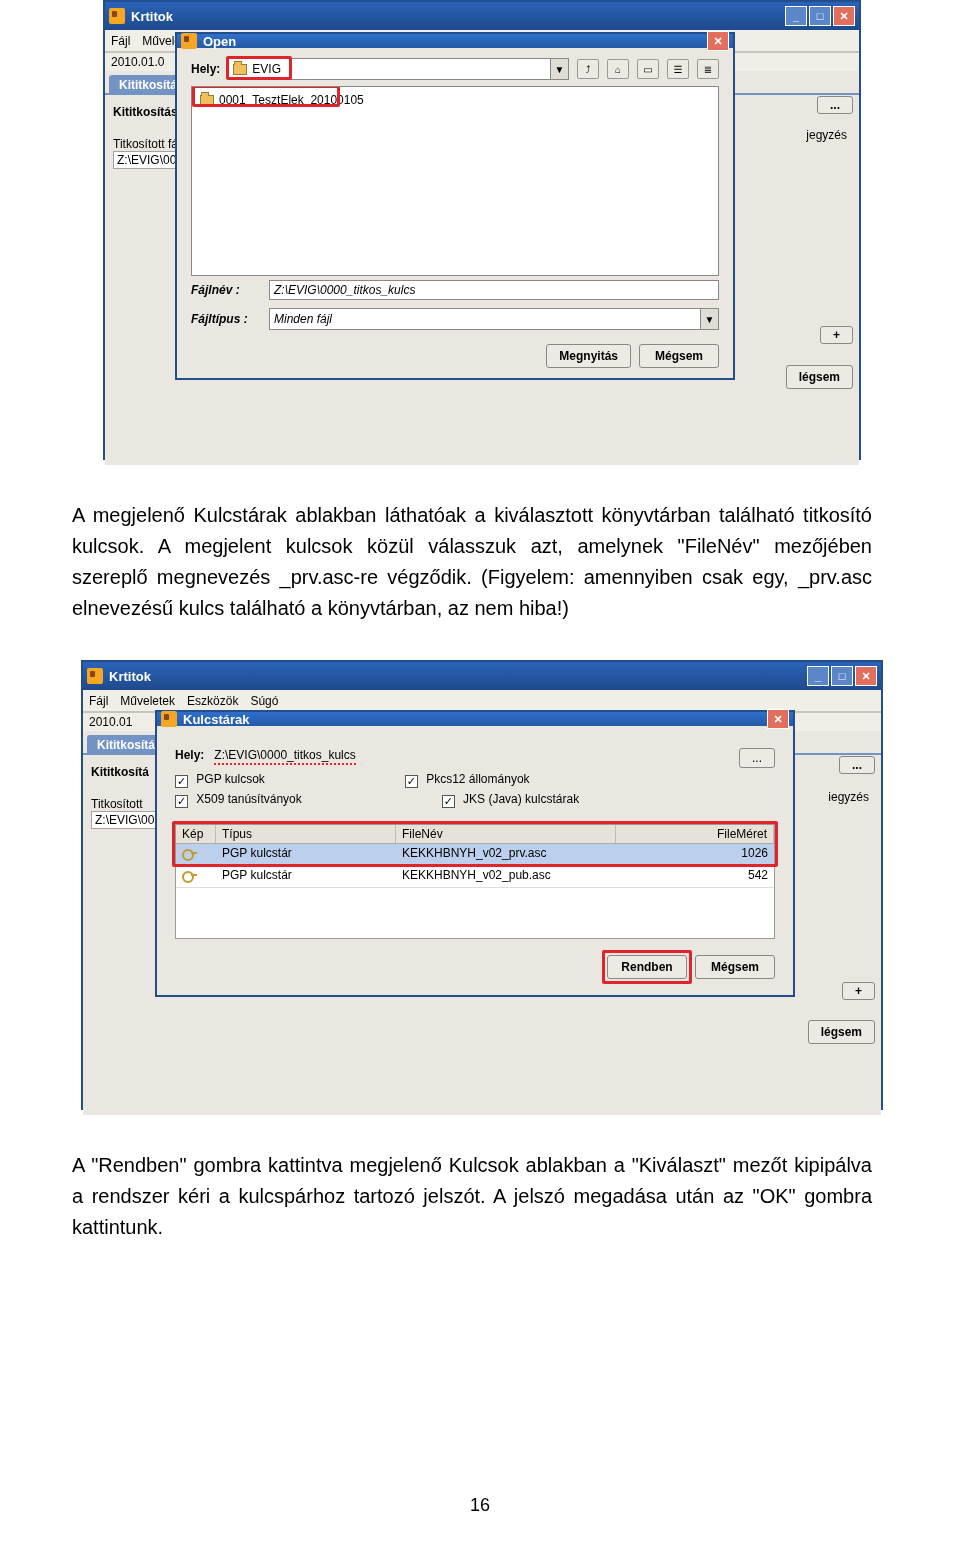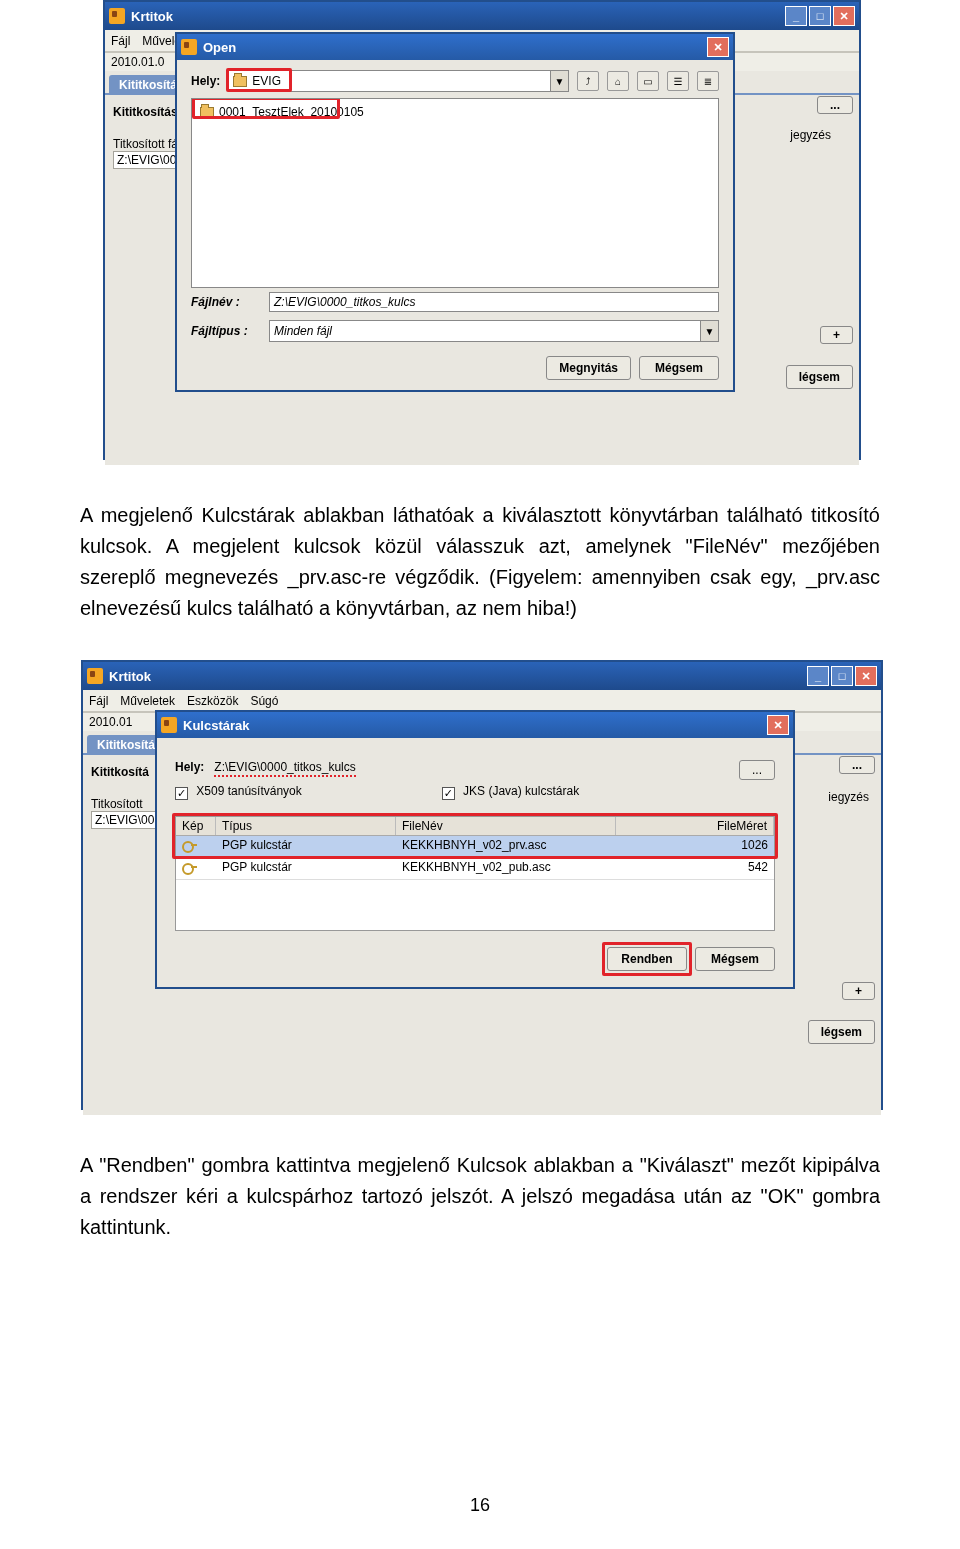--- a/index.html
+++ b/index.html
@@ -121,21 +121,21 @@
   .btn.small { min-width: 28px; height: 20px; font-weight: normal; }
   .btn.tiny { min-width: 30px; height: 18px; font-weight: bold; }
   
   .dialog {
     position: absolute;
     border: 2px solid #224e8c;
     background: #e9e7e0;
     width: 520px;
   }
   .inner-title {
-    height: 26px;
+    height: 14px;
     background: linear-gradient(#2f6fcc, #255aa6);
     color: #fff;
     font-weight: bold;
     display: flex;
     align-items: center;
     padding: 0 4px;
   }
   .inner-title .spacer { flex: 1; }
   .toolbar-row {
     display: flex;
@@ -221,21 +221,21 @@
   }
   .btn-row {
     display: flex;
     justify-content: flex-end;
     gap: 8px;
     padding: 10px 14px;
   }
   
   .bodytext {
     position: absolute;
-    left: 80px;
+    left: 72px;
     width: 800px;
     font-size: 20px;
     line-height: 1.55;
     color: #000;
     text-align: justify;
   }
   
   .ks-body {
     padding: 12px 18px;
     font-size: 12px;
@@ -334,21 +334,21 @@
       <div class="panel-title">Kititkosítás c</div>
       <div style="margin-top:18px;">
         <div class="lbl">Titkosított fájl</div>
         <div class="path-input">Z:\EVIG\0001</div>
       </div>
     </div>
 
     <div style="position:absolute; right:6px; top:94px;">
       <span class="btn tiny">...</span>
     </div>
-    <div style="position:absolute; right:28px; top:126px; font-size:12px;">jegyzés</div>
+    <div style="position:absolute; right:12px; top:126px; font-size:12px;">jegyzés</div>
     <div style="position:absolute; right:6px; top:324px;">
       <span class="btn tiny">+</span>
     </div>
     <div style="position:absolute; right:6px; top:363px;">
       <span class="btn" style="min-width:60px;">légsem</span>
     </div>
   </div>
 
   <div class="dialog" style="left:175px; top:32px; width:560px;">
     <div class="inner-title">
@@ -450,20 +450,30 @@
       <span class="spacer"></span>
       <span class="winbtn close">✕</span>
     </div>
 
     <div class="ks-body">
       <div class="ks-row ks-hely">
         <strong>Hely:</strong>&nbsp;&nbsp;
         <span class="path">Z:\EVIG\0000_titkos_kulcs</span>
         <span style="float:right;">
           <span class="btn small">...</span>
+        </span>
+      </div>
+      <div class="chk-row">
+        <span>
+          <span class="chkbox">✓</span>
+          <span>PGP kulcsok</span>
+        </span>
+        <span>
+          <span class="chkbox">✓</span>
+          <span>Pkcs12 állományok</span>
         </span>
       </div>
       <div class="chk-row">
         <span>
           <span class="chkbox">✓</span>
           <span>X509 tanúsítványok</span>
         </span>
         <span>
           <span class="chkbox">✓</span>
           <span>JKS (Java) kulcstárak</span>

